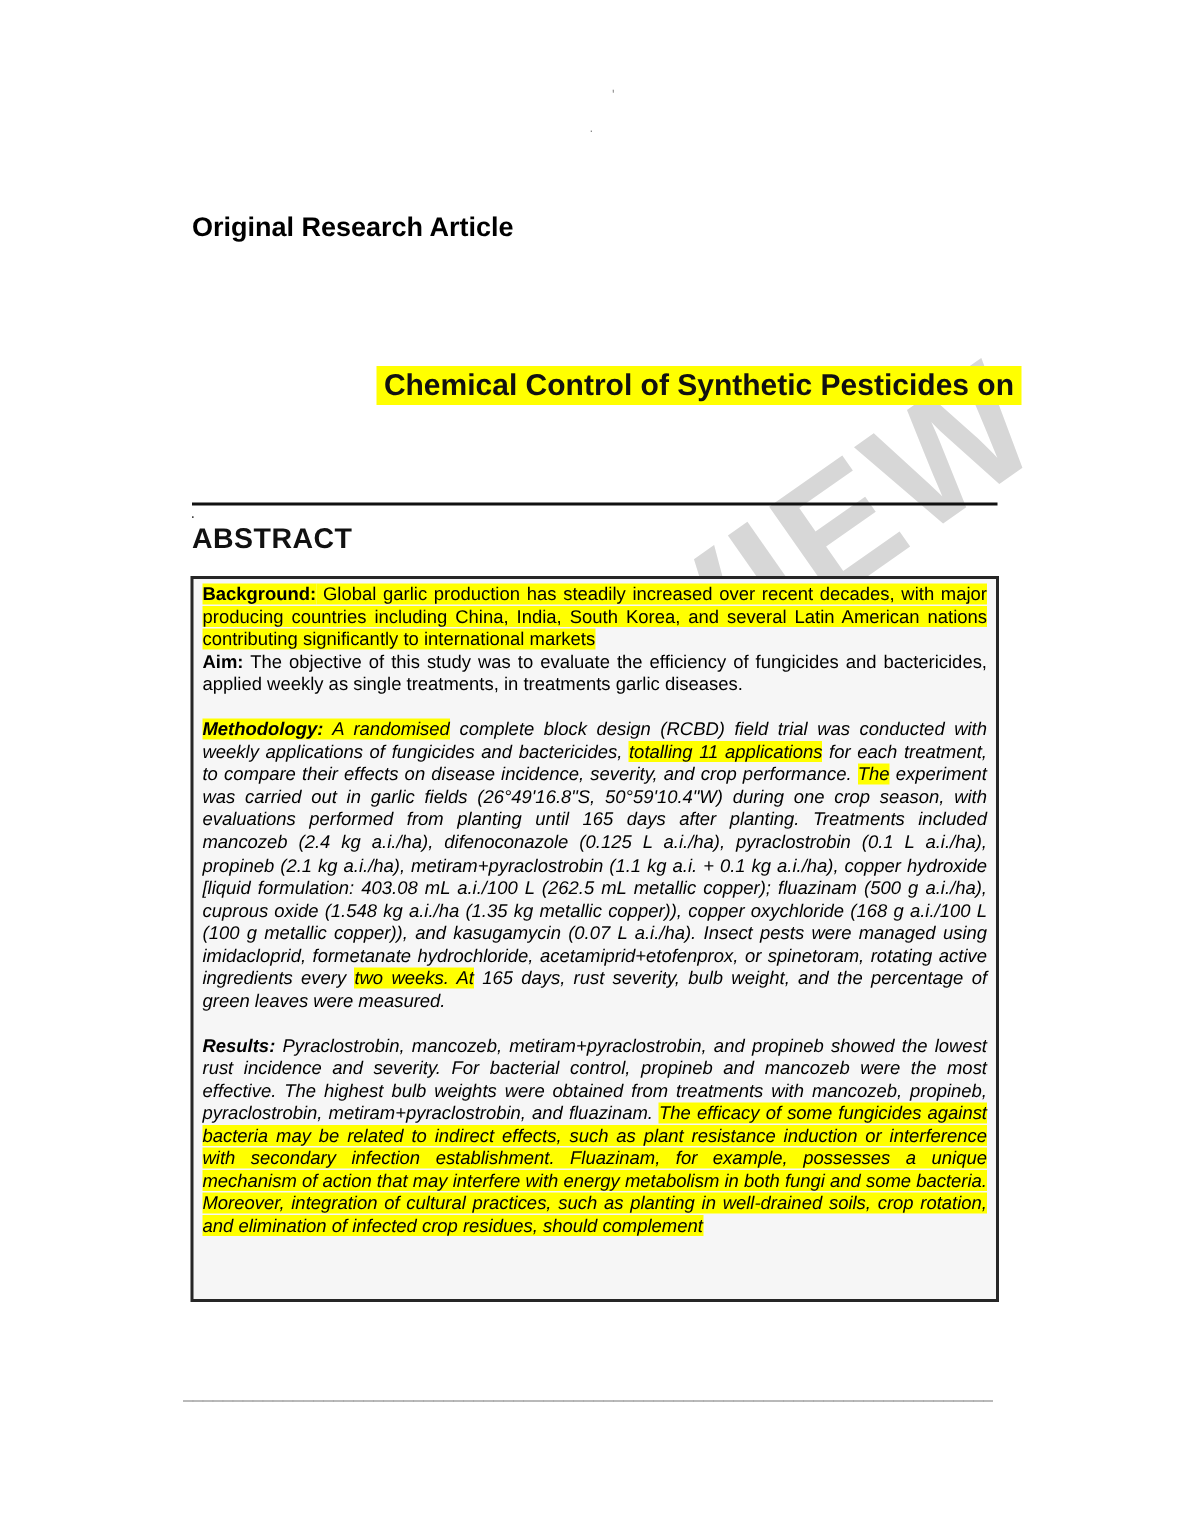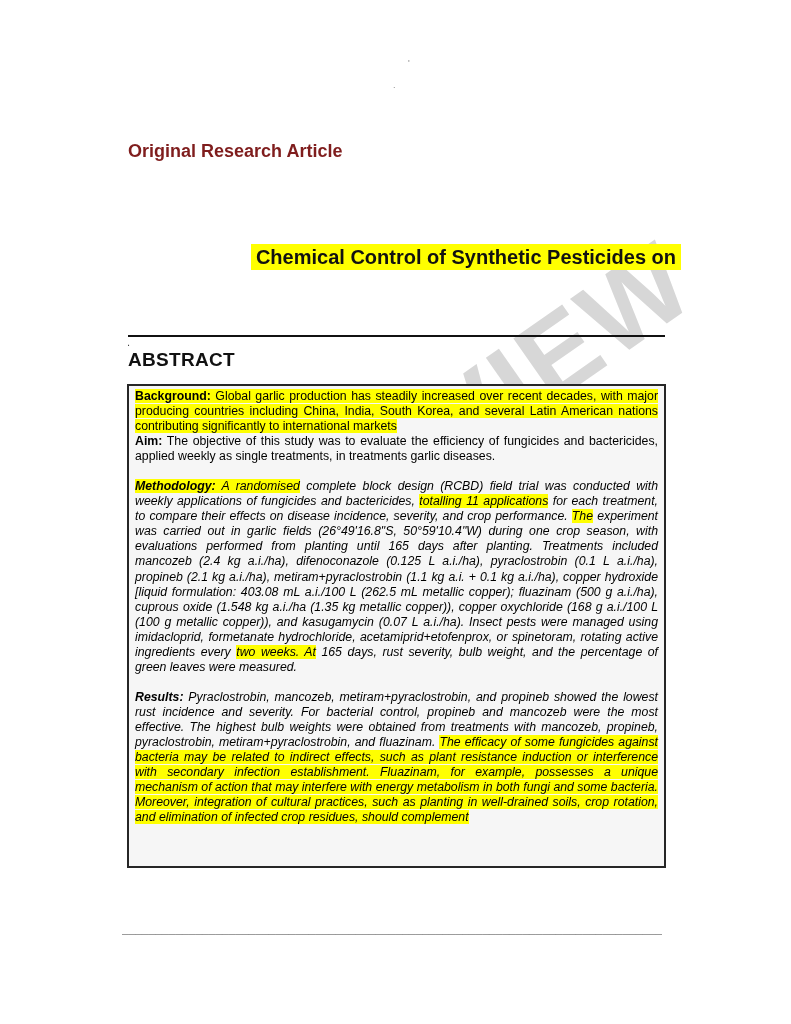--- a/index.html
+++ b/index.html
@@ -16,21 +16,21 @@
   #watermark {
     position:absolute; left:270px; top:340px; width:460px; height:120px;
     font-size:110px; font-weight:bold; line-height:1; letter-spacing:3px;
     color:#d7d7d7; transform:rotate(-35deg); transform-origin:center center;
     z-index:1; white-space:nowrap; user-select:none;
   }
 
   
   #article-type {
     position:absolute; left:128px; top:141px; font-size:18px; font-weight:bold;
-    color:#7f1d1d; z-index:2;
+    color:#000000; z-index:2;
   }
 
   
   #title-block {
     position:absolute; left:144px; top:242px; width:537px; text-align:right;
     font-size:20px; font-weight:bold; line-height:31px; color:#111; z-index:2;
   }
   #title-block .ttl-line span { background:#ffff00; padding:2px 5px; }
 
   

